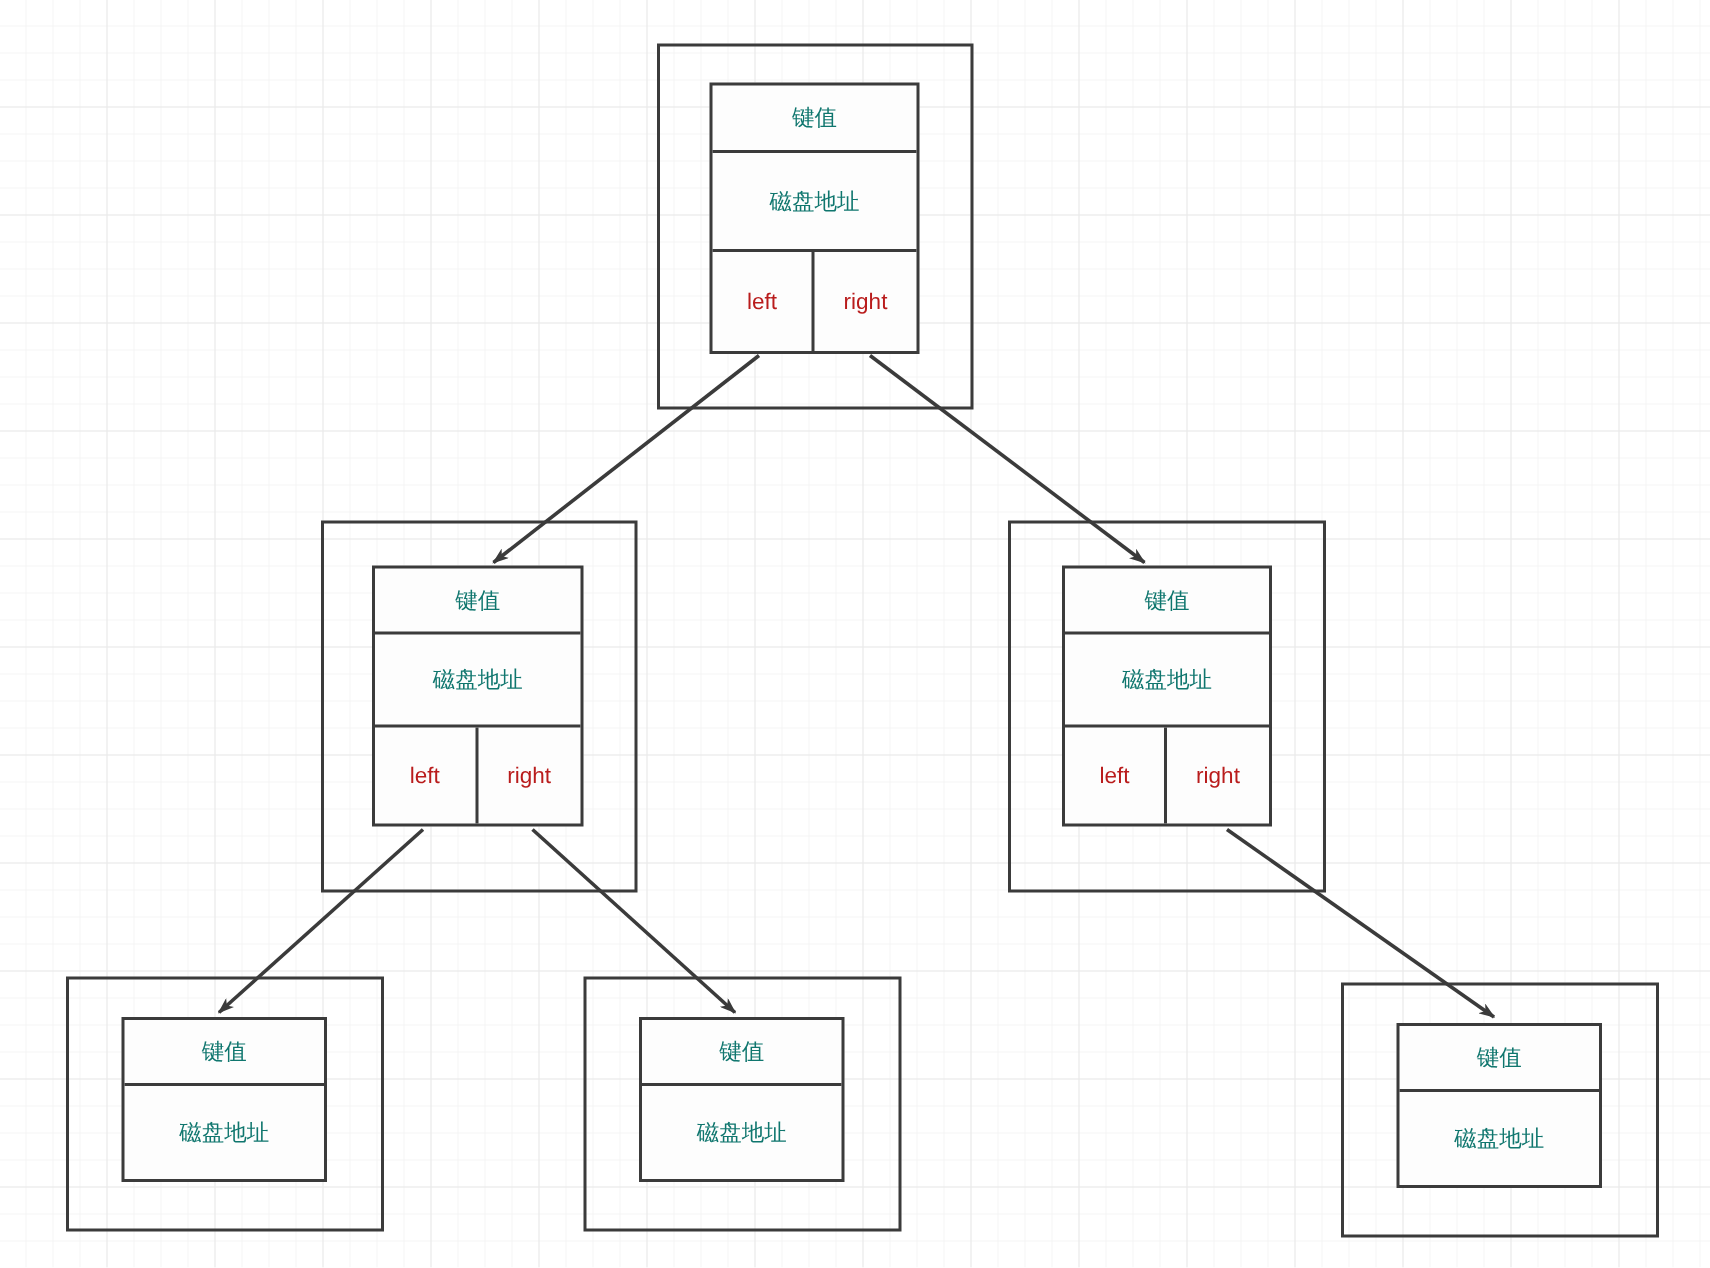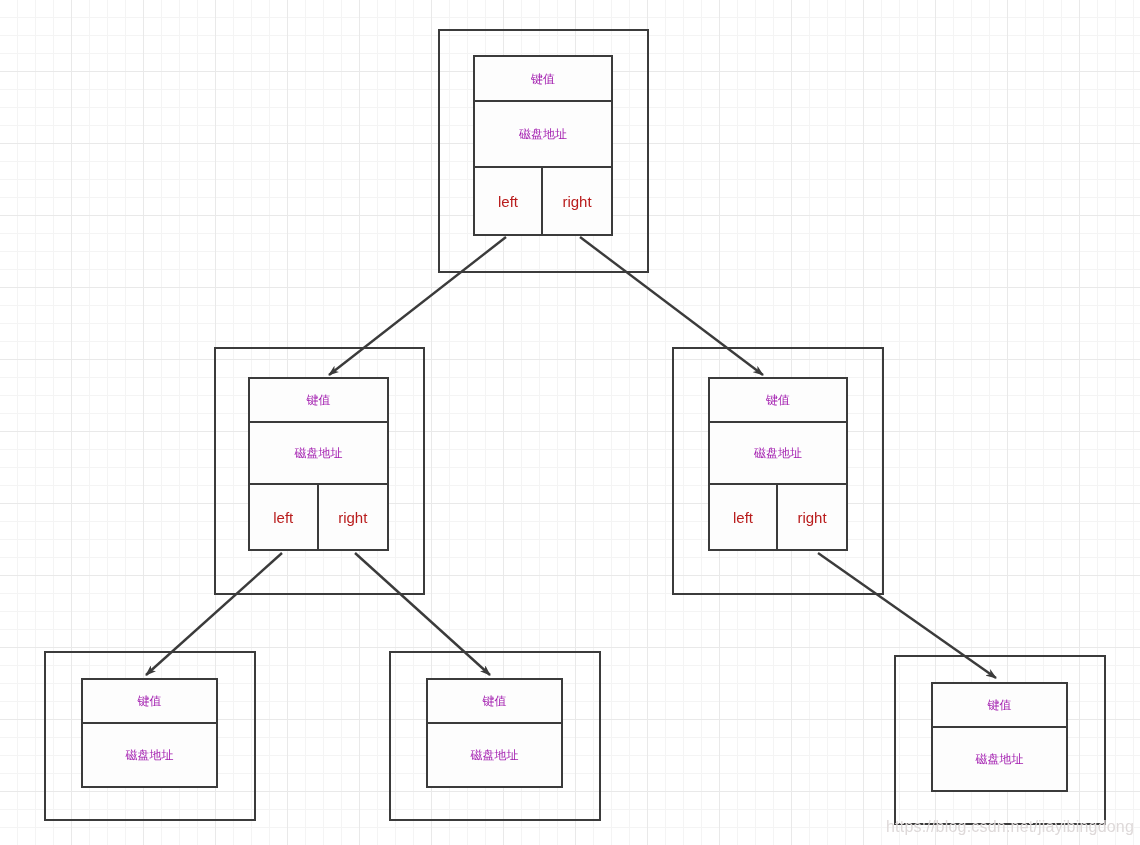--- a/index.html
+++ b/index.html
@@ -37,22 +37,22 @@
     background: #fdfdfd;
     display: flex;
     flex-direction: column;
   }
 
   .cell {
     box-sizing: border-box;
     display: flex;
     align-items: center;
     justify-content: center;
-    color: #a21caf;
-    font-size: 12px;
+    color: #0f766e;
+    font-size: 15px;
     line-height: 1;
     white-space: nowrap;
   }
 
   .cell-key {
     border-bottom: 2px solid #3b3b3b;
   }
 
   .cell-addr {
     flex: 1 1 auto;
@@ -157,14 +157,13 @@
         <div class="cell cell-key" style="height: 44px; flex: 0 0 44px;">键值</div>
         <div class="cell cell-addr">磁盘地址</div>
       </div>
       <div class="outer-box" style="left: 894px; top: 655px; width: 212px; height: 170px;"></div>
       <div class="node" style="left: 931px; top: 682px; width: 137px; height: 110px;">
         <div class="cell cell-key" style="height: 44px; flex: 0 0 44px;">键值</div>
         <div class="cell cell-addr">磁盘地址</div>
       </div>
     </div>
 
-  <div class="watermark">https://blog.csdn.net/jiayibingdong</div>
 </div>
 
 </body></html>

